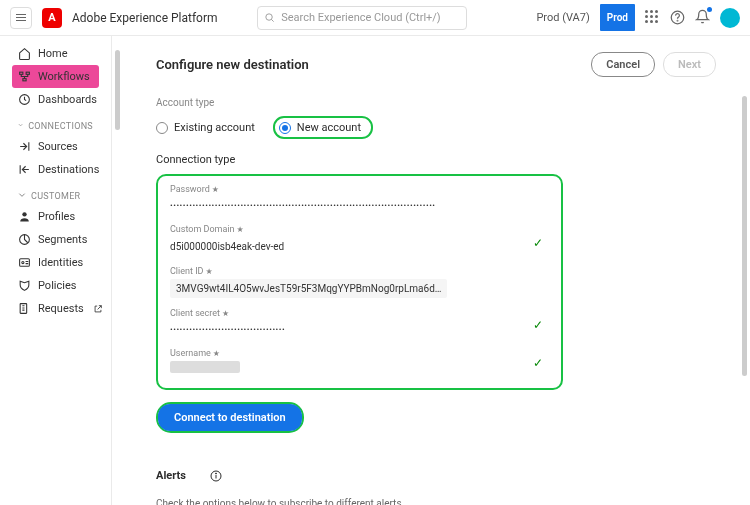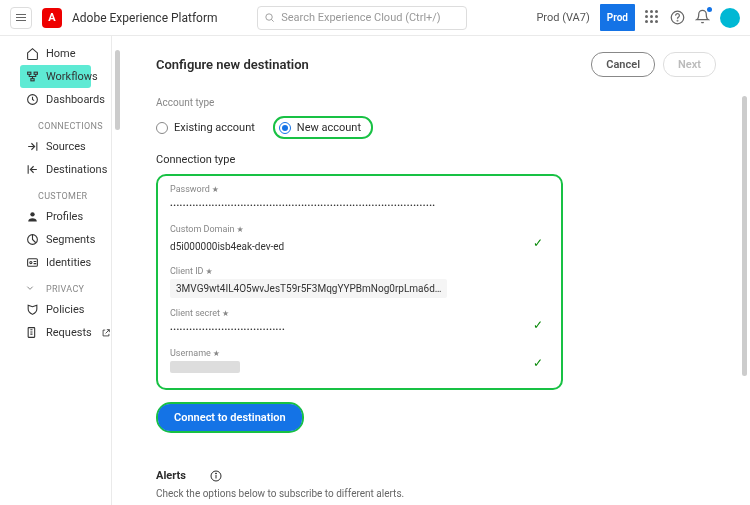--- a/index.html
+++ b/index.html
@@ -12,25 +12,25 @@
 .search{flex:0 0 210px;margin:0 auto;height:24px;border:1px solid #ddd;border-radius:4px;display:flex;align-items:center;padding:0 6px;color:#999;gap:6px;font-size:11px}
 .search svg{width:11px;height:11px}
 .top-right{margin-left:auto;display:flex;align-items:center;gap:10px}
 .org{font-size:11px;color:#555}
 .pill{background:#1473e6;color:#fff;padding:8px 7px;border-radius:1px;font-size:10px;font-weight:600}
 .icon-circle{width:20px;height:20px;border-radius:50%;background:#00b8d4}
 .top-right svg{width:15px;height:15px;color:#666}
 .dots{width:15px;height:15px;display:grid;grid-template-columns:repeat(3,3px);grid-template-rows:repeat(3,3px);gap:2px}
 .dots span{background:#666;border-radius:50%}
 .main{display:flex;height:469px}
-.sidebar{width:112px;border-right:1px solid #eaeaea;padding:6px 16px;overflow:hidden}
+.sidebar{width:112px;border-right:1px solid #eaeaea;padding:6px 8px;overflow:hidden}
 .sb-item{display:flex;align-items:center;gap:7px;padding:5px 10px;font-size:11px;color:#333;cursor:pointer}
-.sb-item.active{background:#5eead4;border-radius:3px;margin:0 4px;padding:5px 6px}
+.sb-item.active{background:#ec4899;border-radius:3px;margin:0 4px;padding:5px 6px}
 .sb-item svg{width:13px;height:13px;flex-shrink:0}
-.sb-sect{display:flex;align-items:flex-start;gap:12px;padding:10px 10px 4px;font-size:9px;color:#888;text-transform:uppercase;letter-spacing:.3px}
+.sb-sect{display:flex;align-items:flex-start;gap:5px;padding:10px 10px 4px;font-size:9px;color:#888;text-transform:uppercase;letter-spacing:.3px}
 .sb-sect svg{width:8px;height:8px}
 .content{flex:1;position:relative;overflow-y:auto;padding:16px 34px 16px 44px}
 .scroll-thumb{position:absolute;left:3px;top:14px;width:5px;height:80px;background:#ccc;border-radius:3px}
 .page-head{display:flex;align-items:center;justify-content:space-between;margin-bottom:20px}
 .page-title{font-size:13px;font-weight:600;color:#2c2c2c}
 .btns{display:flex;gap:8px}
 .btn{padding:5px 14px;border-radius:12px;font-size:11px;font-weight:600;cursor:pointer;border:1.5px solid #888;background:#fff;color:#555}
 .btn.disabled{border-color:#ddd;color:#bbb;cursor:default}
 .label{font-size:10px;color:#888;margin-bottom:8px}
 .radios{display:flex;gap:18px;margin-bottom:14px;align-items:center}
@@ -45,21 +45,21 @@
 .field-label{font-size:9px;color:#888;margin-bottom:3px;display:flex;align-items:center;gap:2px}
 .field-label .star{color:#888;font-size:8px}
 .field-val{font-size:10px;color:#333;padding:4px 0;word-break:break-all}
 .field-val.filled{background:#f5f5f5;padding:4px 6px;border-radius:2px;display:inline-block;min-width:100px}
 .field-val.grey{background:#ddd;color:#ddd;padding:3px 6px;border-radius:2px;display:inline-block;width:70px;height:12px}
 .dots-val{letter-spacing:0.5px;font-size:8px}
 .check{position:absolute;right:6px;bottom:6px;color:#0a8a0a;font-size:12px}
 .connect-wrap{border:2.5px solid #18c144;border-radius:15px;display:inline-block;margin-top:12px}
 .connect{background:#1473e6;color:#fff;border:none;padding:7px 16px;border-radius:12px;font-size:11px;font-weight:600;cursor:pointer}
 .alerts{margin-top:36px}
-.alerts-head{font-size:11px;font-weight:700;display:flex;align-items:center;gap:24px;margin-bottom:6px}
+.alerts-head{font-size:11px;font-weight:700;display:flex;align-items:center;gap:24px;margin-bottom:16px}
 .alerts-head svg{width:12px;height:12px}
 .alerts-sub{font-size:10px;color:#666;margin-bottom:10px}
 .bell-dot{position:relative}
 .bell-dot::after{content:"";position:absolute;top:-2px;right:-2px;width:5px;height:5px;background:#1473e6;border-radius:50%}
 .right-scroll{position:absolute;right:3px;top:60px;width:5px;height:280px;background:#ccc;border-radius:3px}
 </style>
 </head>
 <body>
 
 <div class="topbar">
@@ -172,26 +172,20 @@
       </div>
     <div class="sb-item">
         <svg viewBox="0 0 24 24" fill="none" stroke="currentColor" stroke-width="2">
           <rect x="3" y="5" width="18" height="14" rx="2"></rect>
           <circle cx="9" cy="12" r="2"></circle>
           <path d="M14 10h5M14 14h5"></path>
         </svg>
         <span>Identities</span>
       </div>
 
-    <div class="sb-sect">
-        <svg viewBox="0 0 12 12">
-          <path d="M2 4l4 4 4-4" fill="none" stroke="currentColor" stroke-width="1.5"></path>
-        </svg>
-        <span>Privacy</span>
-      </div>
     <div class="sb-item">
         <svg viewBox="0 0 24 24" fill="none" stroke="currentColor" stroke-width="2">
           <path d="M4 4l8 3 8-3v7c0 5-4 8-8 10-4-2-8-5-8-10z"></path>
         </svg>
         <span>Policies</span>
       </div>
     <div class="sb-item">
         <svg viewBox="0 0 24 24" fill="none" stroke="currentColor" stroke-width="2">
           <rect x="4" y="3" width="12" height="18" rx="1"></rect>
           <path d="M8 7h4M8 11h4M8 15h4"></path>

